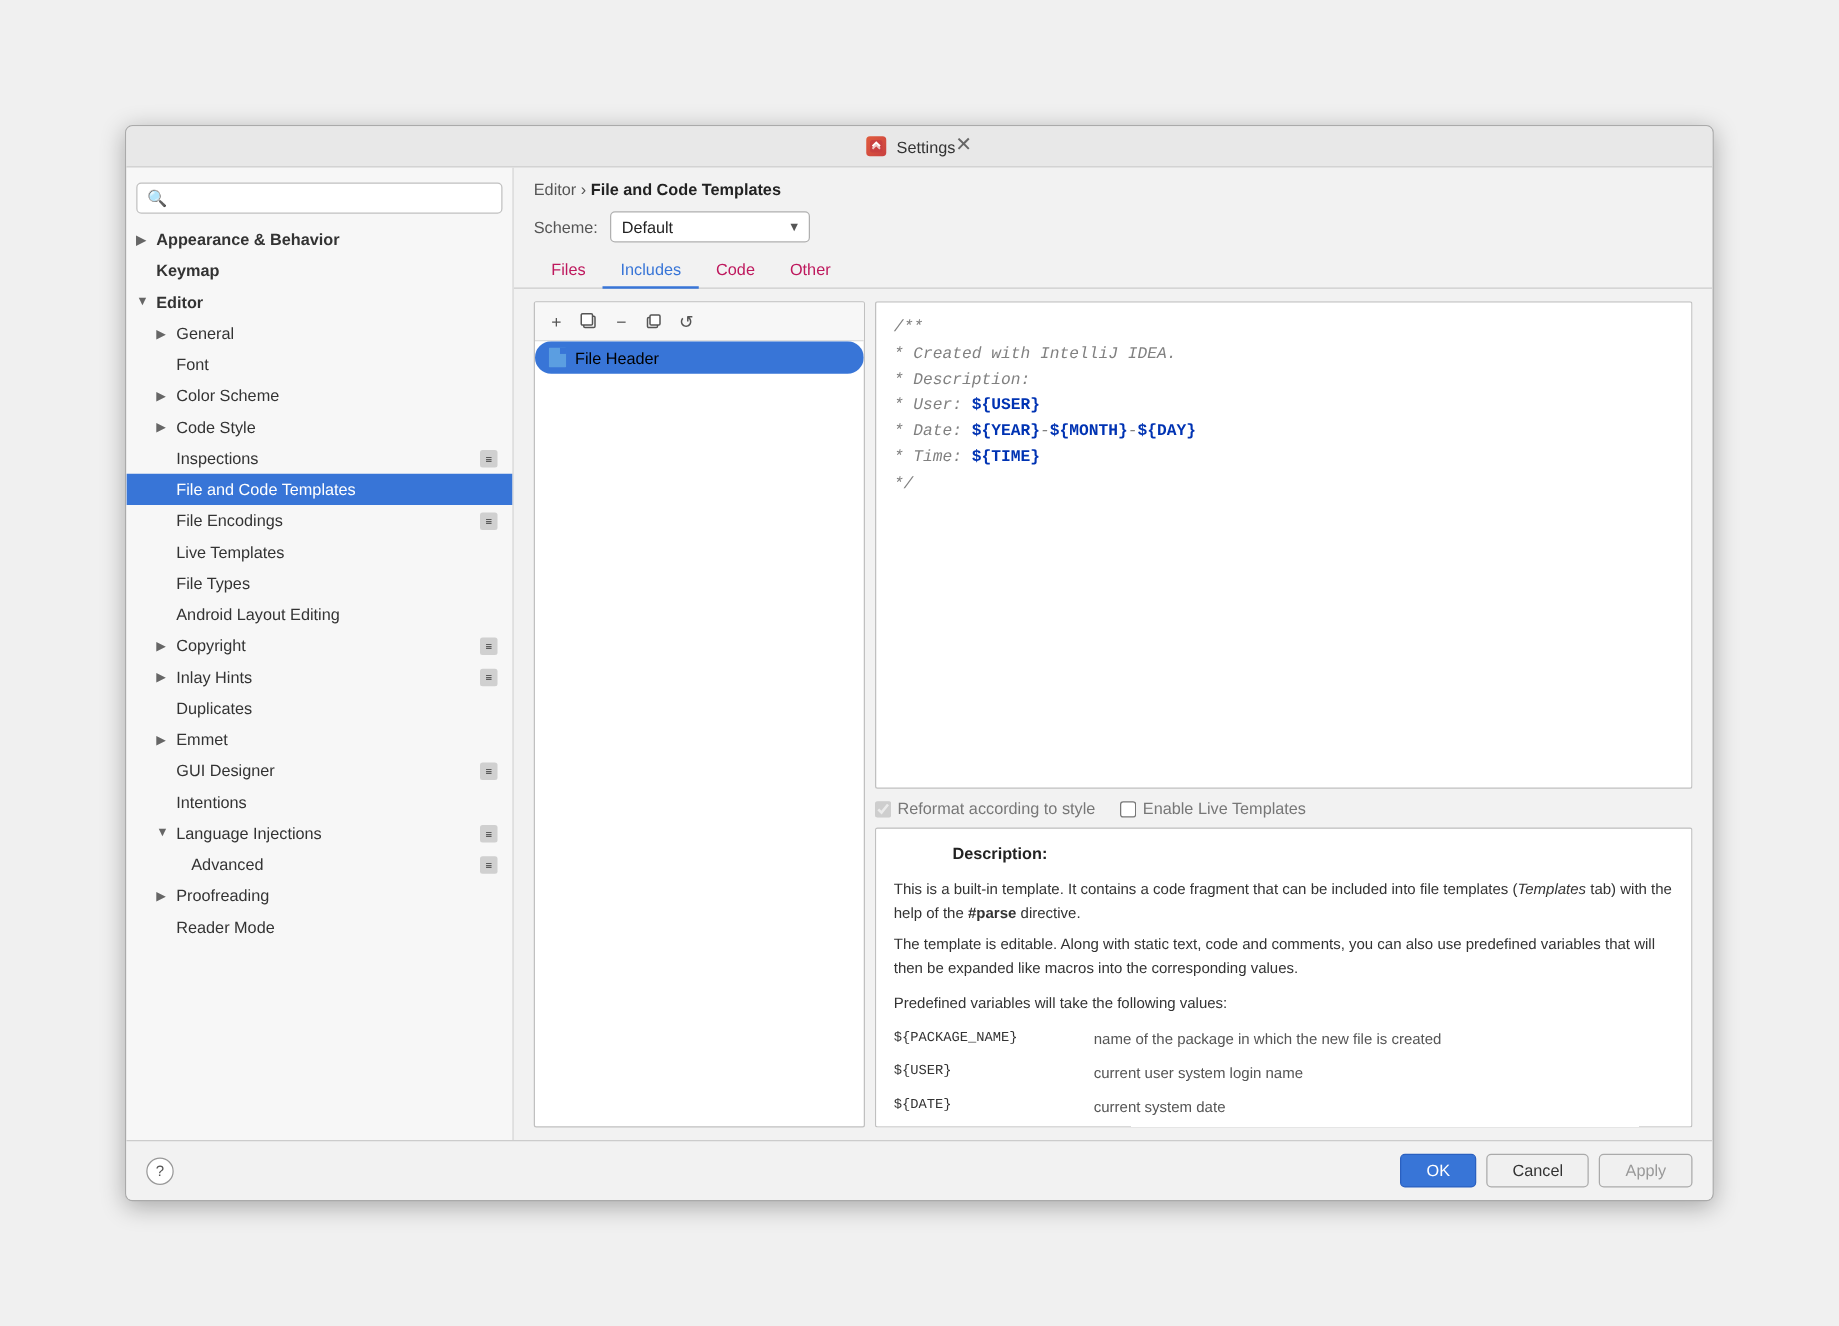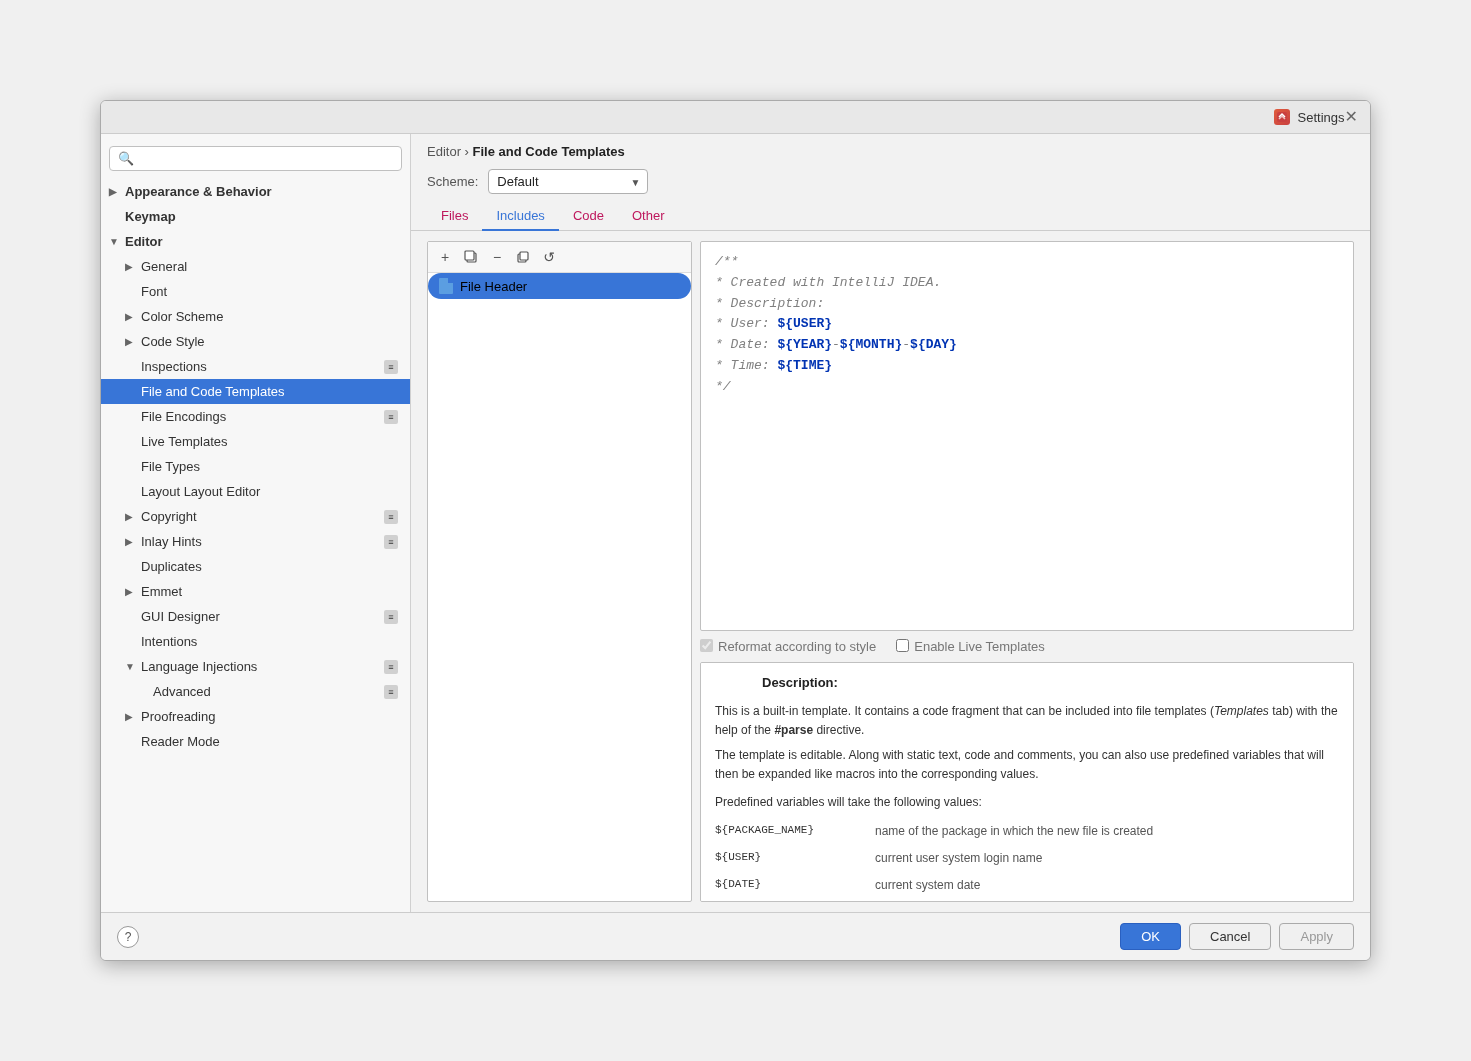--- a/index.html
+++ b/index.html
@@ -22,21 +22,21 @@
       flex-direction: column;
       box-shadow: 0 4px 20px rgba(0,0,0,0.3);
       overflow: hidden;
     }
     .title-bar {
       background: #e8e8e8;
       border-bottom: 1px solid #ccc;
       padding: 8px 12px;
       display: flex;
       align-items: center;
-      justify-content: flex-end;
+      justify-content: center;
       flex-shrink: 0;
     }
     .title-bar-left {
       display: flex;
       align-items: center;
       gap: 8px;
     }
     .app-icon {
       width: 16px;
       height: 16px;
@@ -270,21 +270,21 @@
       font-style: italic;
     }
     .options-bar {
       display: flex;
       align-items: center;
       gap: 20px;
       flex-shrink: 0;
     }
     .checkbox-label {
       display: flex;
-      align-items: flex-start;
+      align-items: flex-end;
       gap: 5px;
       color: #777;
       font-size: 13px;
     }
     .checkbox-label input[type="checkbox"] {
       width: 13px;
       height: 13px;
     }
     .description-panel {
       border: 1px solid #c0c0c0;
@@ -435,21 +435,21 @@
       <div class="sidebar-item level-1">
         <span class="expand-arrow"> </span>
         <span>Live Templates</span>
       </div>
       <div class="sidebar-item level-1">
         <span class="expand-arrow"> </span>
         <span>File Types</span>
       </div>
       <div class="sidebar-item level-1">
         <span class="expand-arrow"> </span>
-        <span>Layout Layout Editor</span>
+        <span>Android Layout Editing</span>
       </div>
       <div class="sidebar-item level-1">
         <span class="expand-arrow">▶</span>
         <span>Copyright</span>
         <span class="sidebar-badge">≡</span>
       </div>
       <div class="sidebar-item level-1">
         <span class="expand-arrow">▶</span>
         <span>Inlay Hints</span>
         <span class="sidebar-badge">≡</span>

